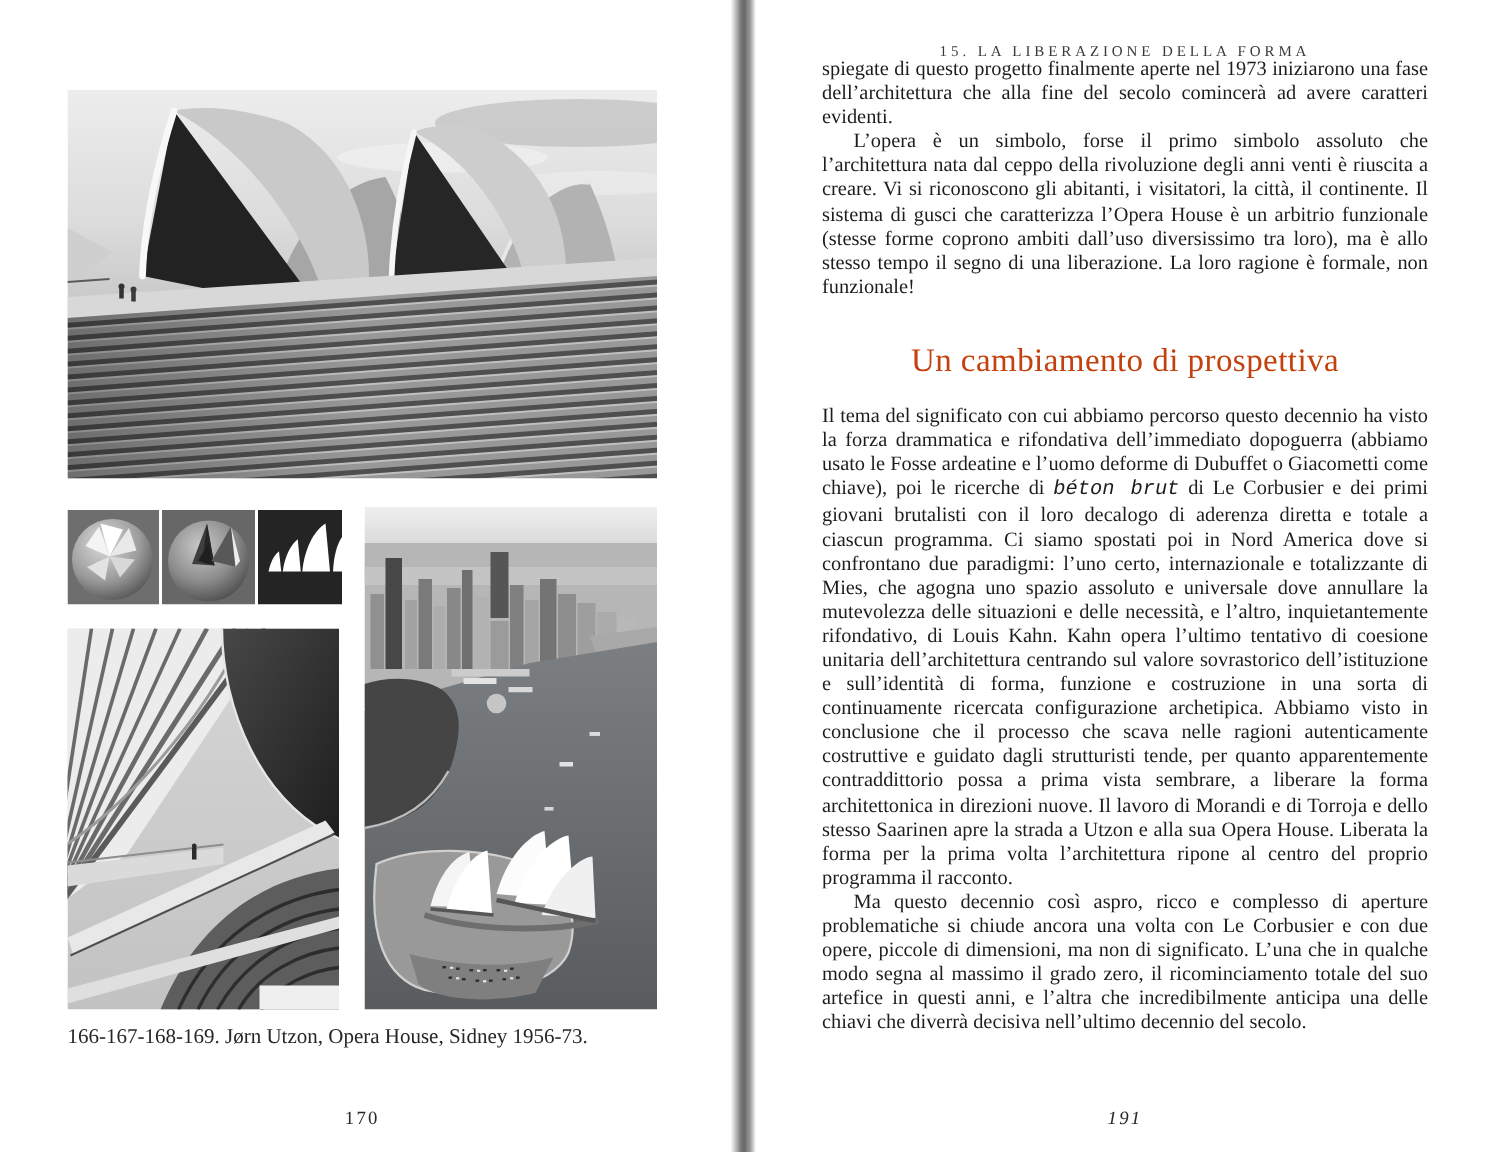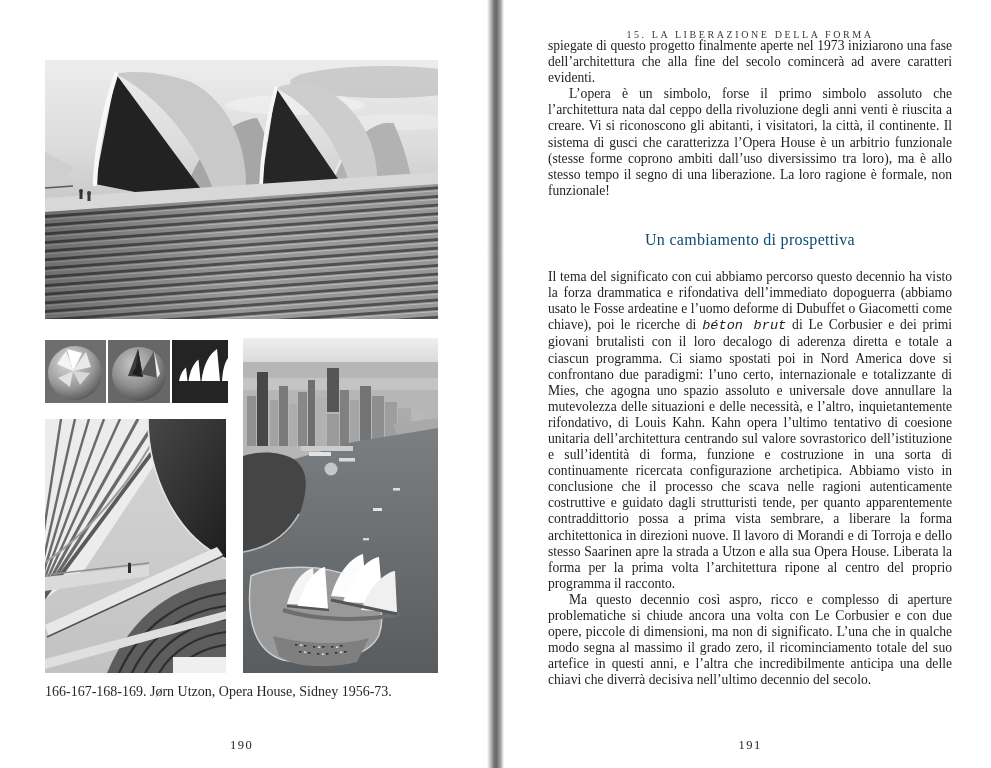--- a/index.html
+++ b/index.html
@@ -18,27 +18,27 @@
   figure svg{display:block;width:100%;height:100%;}
   #fig-steps{left:45px;top:60px;width:393px;height:259px;}
   #fig-sphere1{left:45px;top:340px;width:61px;height:63px;}
   #fig-sphere2{left:108px;top:340px;width:62px;height:63px;}
   #fig-logo{left:172px;top:340px;width:56px;height:63px;}
   #fig-interior{left:45px;top:419px;width:181px;height:254px;}
   #fig-aerial{left:243px;top:338px;width:195px;height:335px;}
   .caption{position:absolute;left:45px;top:684px;width:400px;font-size:14px;color:#262626;}
   .pageno{position:absolute;top:738px;font-size:12.5px;letter-spacing:1.5px;color:#262626;text-align:center;}
   .page-left .pageno{left:45px;width:393px;}
-  .page-right .pageno{left:45px;width:404px;}
+  .page-right .pageno{left:45px;width:404px;font-style:italic;}
   .textcol{position:absolute;left:45px;top:38px;width:404px;font-size:13.6px;line-height:16.1px;
            text-align:justify;hyphens:auto;-webkit-hyphens:auto;}
   .textcol p{margin:0;}
   .textcol p.indent{text-indent:21px;}
-  .section-heading{font-size:16px;font-weight:normal;text-align:center;letter-spacing:.3px;
-                   margin:33px 0 21px 0;color:#0c4a6e;}
+  .section-heading{font-size:22px;font-weight:normal;text-align:center;letter-spacing:.3px;
+                   margin:33px 0 21px 0;color:#c2410c;}
   em{font-style:italic;font-family:Liberation Mono, monospace;}
 </style>
 </head>
 <body>
 
 <div class="sheet">
 
   <div class="page page-left">
 
     <figure id="fig-steps">
@@ -256,21 +256,21 @@
             <rect x="75" y="308.5" width="2.2" height="1.4"></rect>
           <rect x="93" y="308.5" width="2.2" height="1.4"></rect>
             <rect x="61" y="313.5" width="2.2" height="1.4"></rect>
           <rect x="79" y="315.5" width="2.2" height="1.4"></rect>
             <rect x="97" y="313.5" width="2.2" height="1.4"></rect>
         </g>
       </svg>
     </figure>
 
     <div class="caption">166-167-168-169. Jørn Utzon, Opera House, Sidney 1956-73.</div>
-    <div class="pageno">190</div>
+    <div class="pageno">170</div>
   </div>
 
   <div class="spine"></div>
 
   <div class="page page-right">
     <div class="running-head">15. LA LIBERAZIONE DELLA FORMA</div>
 
     <div class="textcol">
       <div id="col-before">
           <p class="body-par"><span>spiegate di questo progetto finalmente aperte nel 1973 iniziarono una fase dell’architettura che alla fine del secolo comincerà ad avere caratteri evidenti.</span></p>

